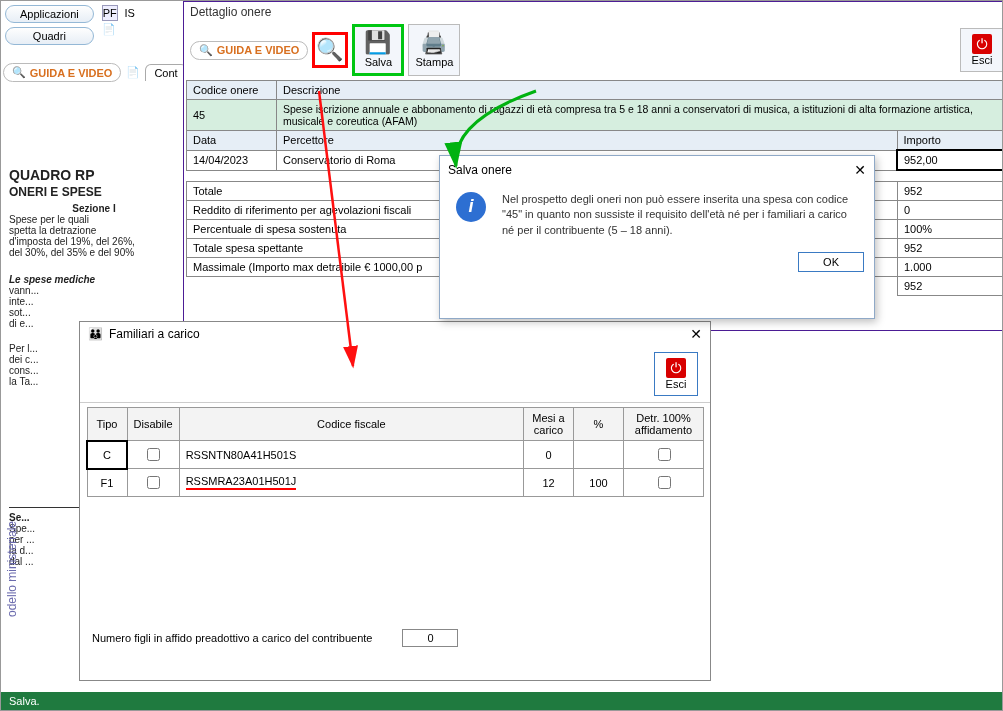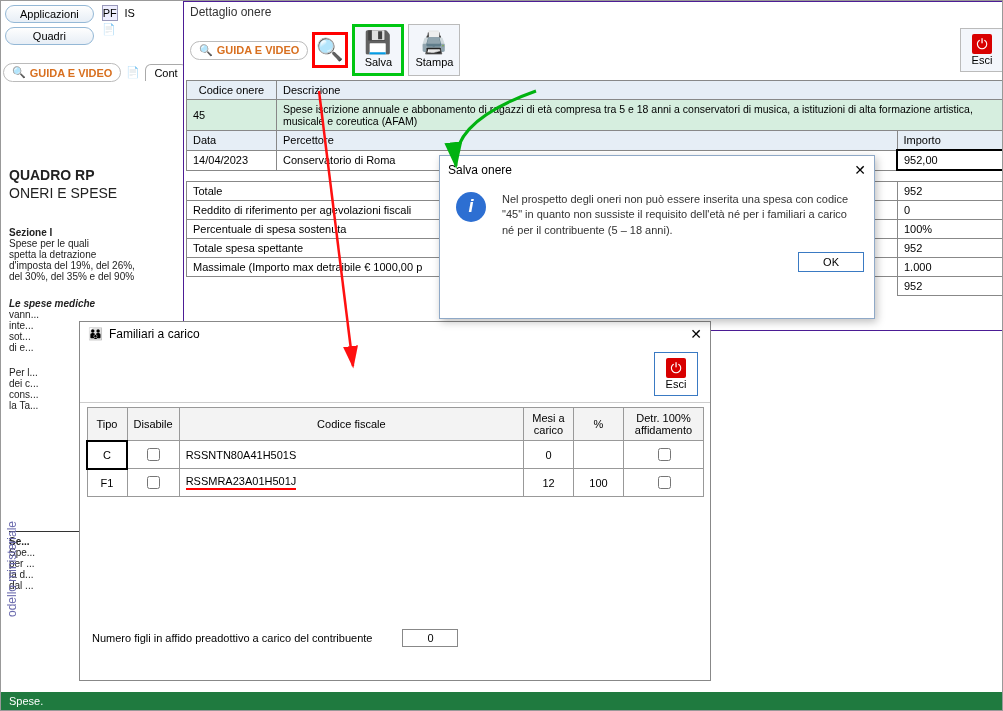--- a/index.html
+++ b/index.html
@@ -82,22 +82,22 @@
     left: 8px;
     width: 170px;
     font-size: 10px;
     color: #222;
   }
   .side-panel h3 {
     margin: 0 0 2px 0;
     font-size: 14px;
     font-weight: bold;
   }
-  .side-panel h4 { margin: 0 0 4px 0; font-size: 14px; font-weight: normal; }
-  .side-panel .sezione { font-weight: bold; margin-top: 26px; }
+  .side-panel h4 { margin: 0 0 4px 0; font-size: 12px; font-weight: bold; }
+  .side-panel .sezione { font-weight: bold; margin-top: 4px; text-align: center; }
   .vertical-label {
     position: absolute;
     left: 4px;
     top: 520px;
     writing-mode: vertical-rl;
     transform: rotate(180deg);
     font-size: 12px;
     color: #6a6aad;
   }
 
@@ -426,21 +426,21 @@
     </div>
     <div class="esci-btn">
       <div class="esci-icon">⏻</div>
       <span style="font-size:11px;">Esci</span>
     </div>
   </div>
 
   <table class="grid" style="width:calc(100% - 4px);margin:0 2px;">
     <tbody>
         <tr class="header">
-      <td style="width:90px;text-align:center;">Codice onere</td>
+      <td style="width:90px;">Codice onere</td>
       <td colspan="2">Descrizione</td>
     </tr>
     <tr>
       <td class="lightgreen cell-center">45</td>
       <td colspan="2" class="lightgreen" style="font-size:10.5px;">Spese iscrizione annuale e abbonamento di ragazzi di età compresa tra 5 e 18 anni a conservatori di musica, a istituzioni di alta formazione artistica, musicale e coreutica (AFAM)</td>
     </tr>
     <tr class="header">
       <td>Data</td>
       <td>Percettore</td>
       <td style="width:110px;">Importo</td>
@@ -541,21 +541,21 @@
       </tr>
     </tbody>
   </table>
   <div class="fam-bottom">
     <span>Numero figli in affido preadottivo a carico del contribuente</span>
     <input type="text" value="0" style="">
   </div>
 </div>
 
 <div class="status-bar">
-  <span>Spese.</span>
+  <span>Salva.</span>
 </div>
 
 <svg class="annot">
   <defs>
     <marker id="arrow-green" markerWidth="10" markerHeight="10" refX="8" refY="3" orient="auto">
       <path d="M0,0 L0,6 L9,3 z" fill="#00b210"></path>
     </marker>
     <marker id="arrow-red" markerWidth="10" markerHeight="10" refX="8" refY="3" orient="auto">
       <path d="M0,0 L0,6 L9,3 z" fill="#ff1010"></path>
     </marker>

